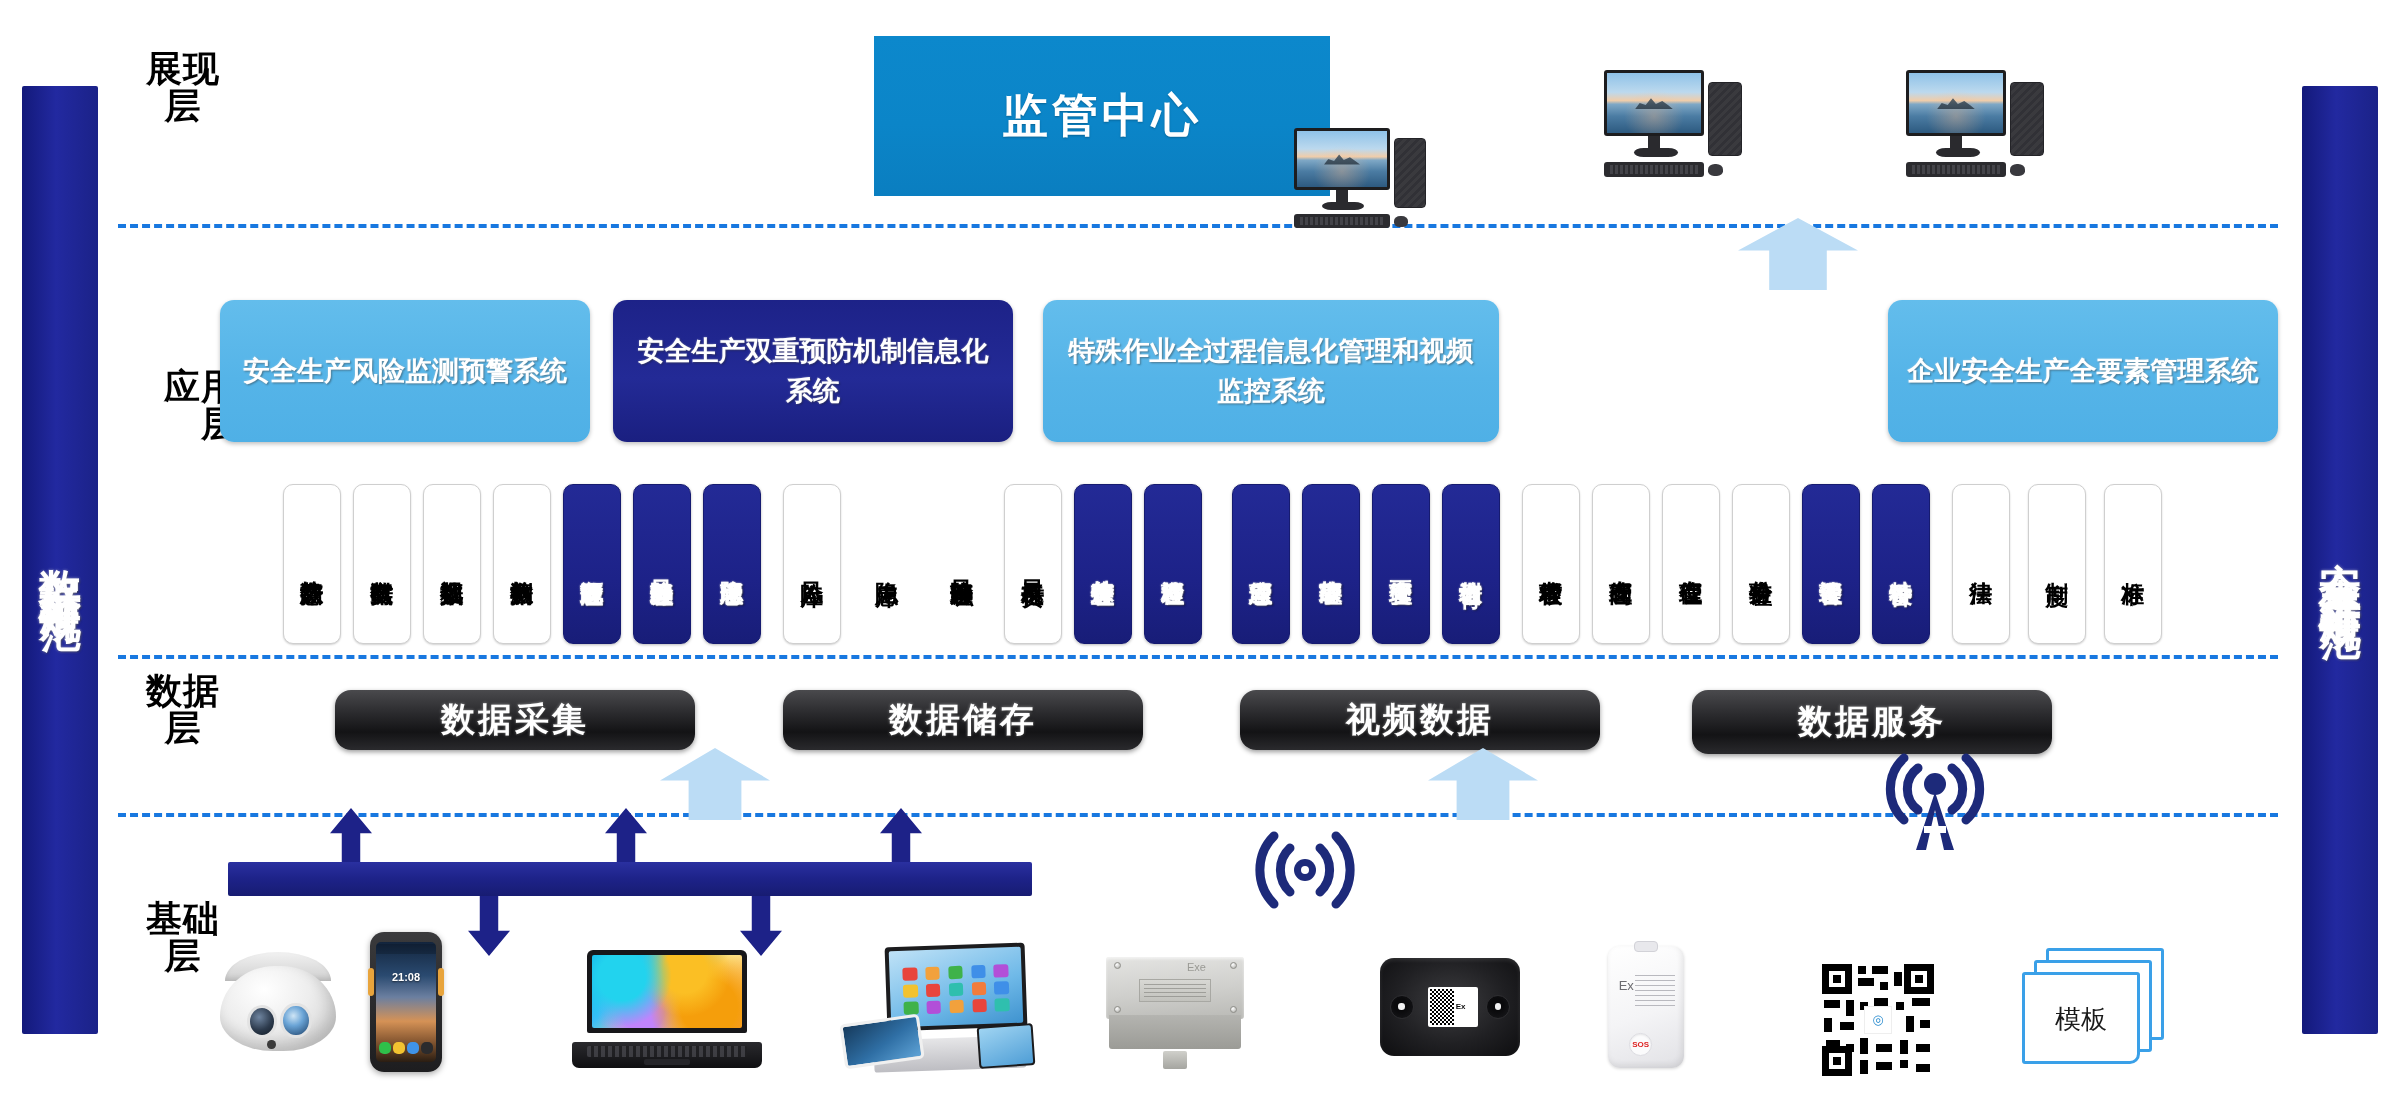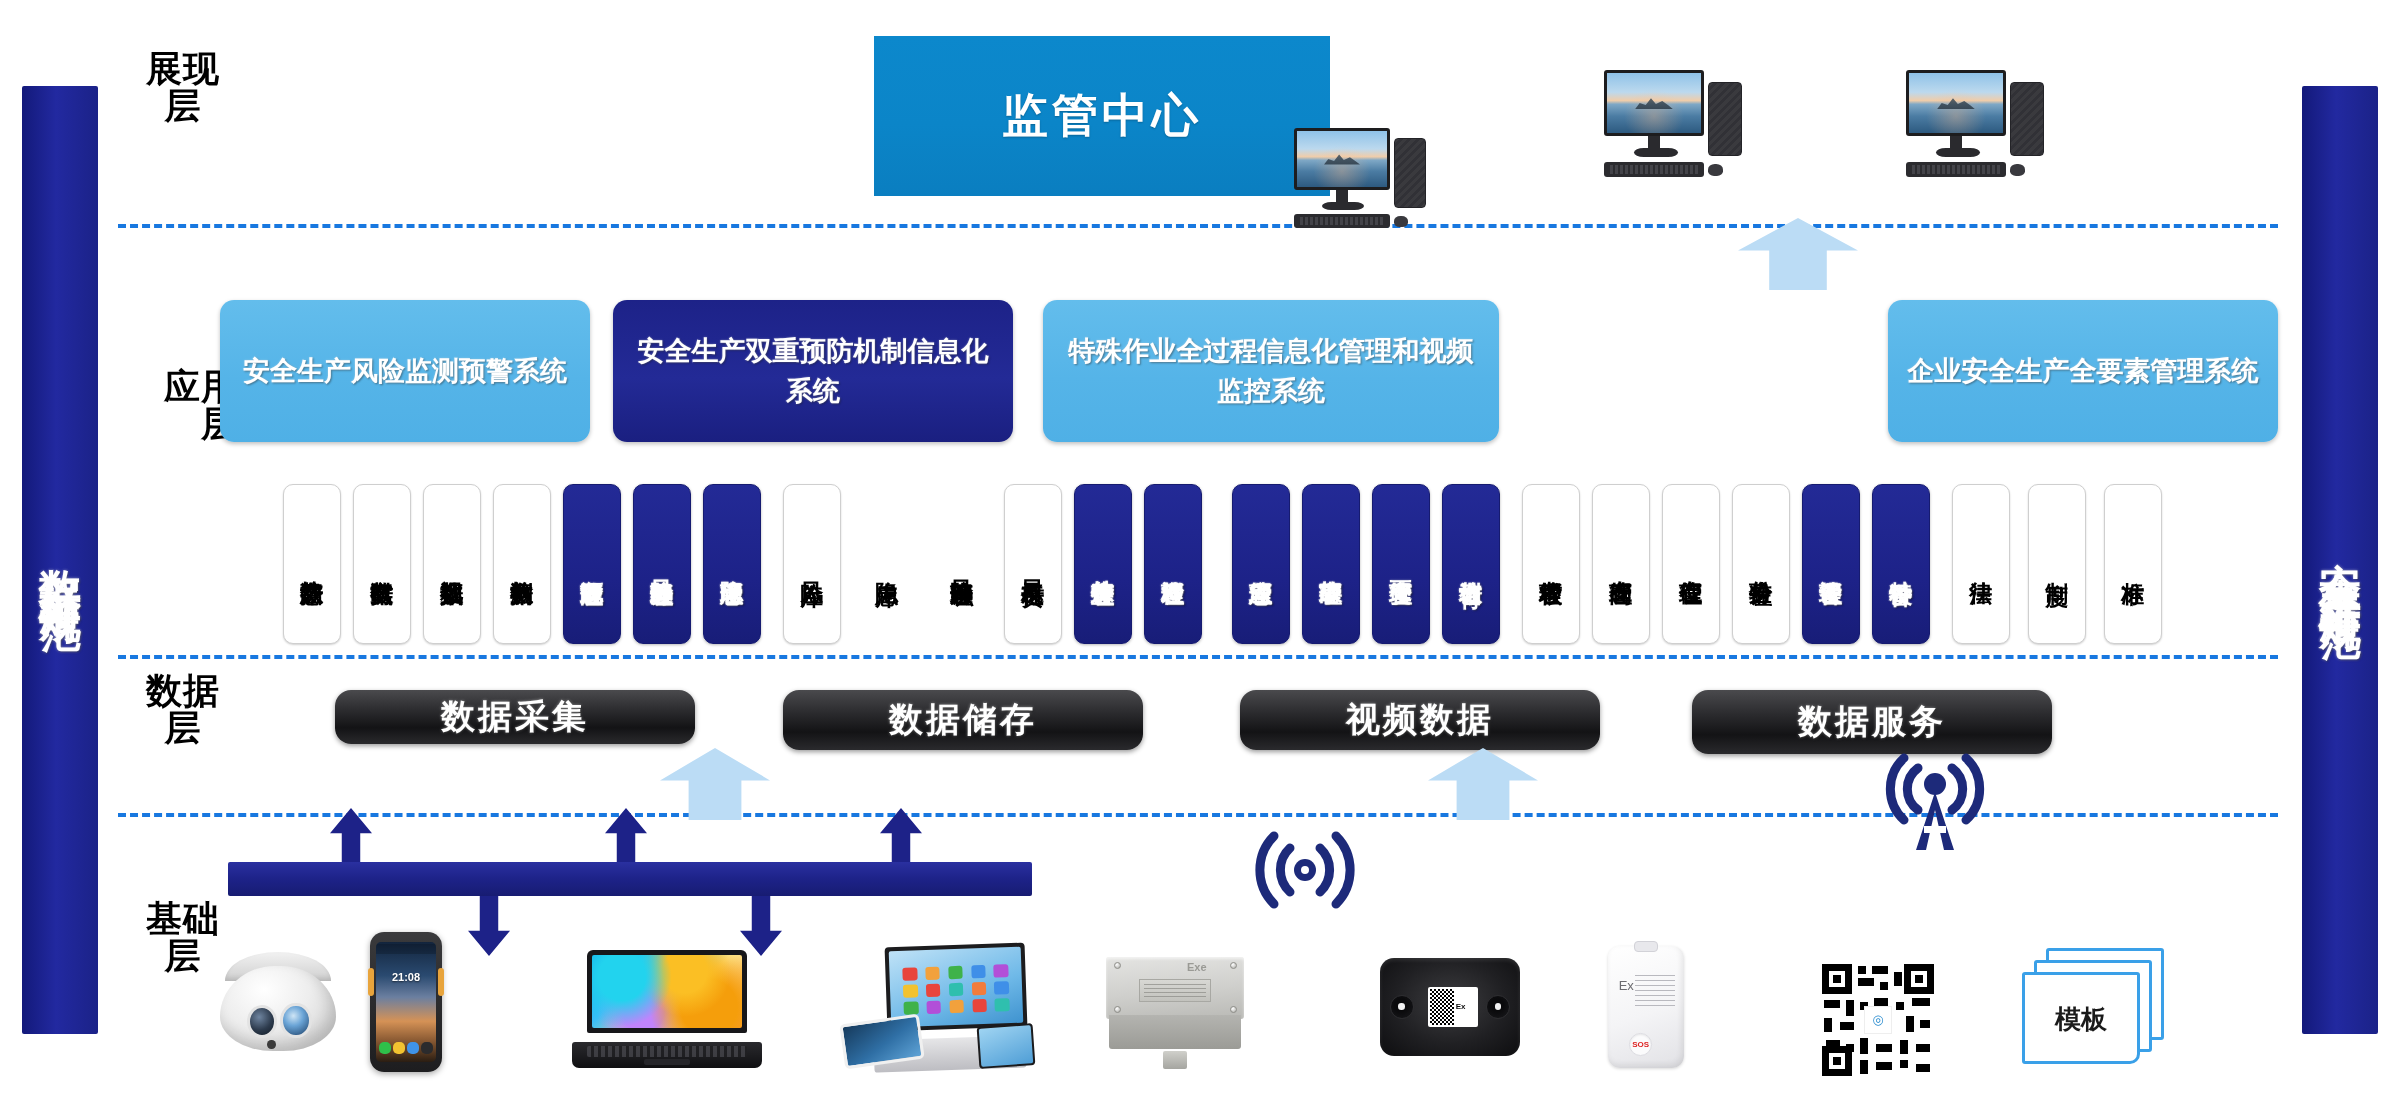--- a/index.html
+++ b/index.html
@@ -321,21 +321,21 @@
     position:absolute; left:26%; top:26%; width:48%; height:20%;
     background: linear-gradient(180deg,#d8d8d4,#c2c2bd);
     border:1px solid #a8a8a3;
   }
   .jbox .plate::after{
     content:''; position:absolute; left:6%; top:18%; width:88%; height:64%;
     background: repeating-linear-gradient(180deg,#8b8b86 0 1px,transparent 1px 4px);
     opacity:.7;
   }
   .jbox .ex{
-    position:absolute; left:42%; top:10%; font-size:11px; color:#9a9a95; font-weight:700;padding-left:24px;
+    position:absolute; left:42%; top:10%; font-size:11px; color:#9a9a95; font-weight:400;padding-left:24px;
   }
   .jbox .bolt{
     position:absolute; width:7px; height:7px; border-radius:50%;
     background: radial-gradient(circle at 35% 30%,#fff,#a9a9a4);
     border:1px solid #8e8e89;
   }
   .jbox .gland{
     position:absolute; left:42%; bottom:-6%; width:16%; height:16%;
     background: linear-gradient(180deg,#d0d0cb,#a5a5a0); border-radius:2px;
   }
@@ -404,21 +404,21 @@
   .qrcode .logo span{
     font-size:13px; color:#2a8ccf; font-weight:700; line-height:1;
   }
 
   
   .tmpl .sheet{
     position:absolute; border:3px solid #3aa0e8; background:#fff; border-radius:3px;
   }
   .tmpl .label{
     position:absolute; left:0; right:0; top:44%;
-    text-align:center; font-size:26px; font-weight:700; color:#1a1a1a;
+    text-align:center; font-size:26px; font-weight:400; color:#1a1a1a;
   }
 
   
   .svg-icon{ position:absolute; }
 </style>
 </head>
 <body>
 
 <div id="stage">
 
@@ -562,21 +562,21 @@
   <div class="chip white" style="left:1952px; top:484px; width:58px; height:160px;">
       <span class="vt">法律</span>
     </div>
   <div class="chip white" style="left:2028px; top:484px; width:58px; height:160px;">
       <span class="vt">制度</span>
     </div>
   <div class="chip white" style="left:2104px; top:484px; width:58px; height:160px;">
       <span class="vt">标准</span>
     </div>
 
-  <div class="pill" style="left:335px;  top:690px; width:360px; height:54px;">
+  <div class="pill" style="left:335px;  top:690px; width:360px; height:60px;">
     <span class="t">数据采集</span>
   </div>
   <div class="pill" style="left:783px;  top:690px; width:360px; height:60px;">
     <span class="t">数据储存</span>
   </div>
   <div class="pill" style="left:1240px; top:690px; width:360px; height:60px;">
     <span class="t">视频数据</span>
   </div>
   <div class="pill" style="left:1692px; top:690px; width:360px; height:64px;">
     <span class="t">数据服务</span>

